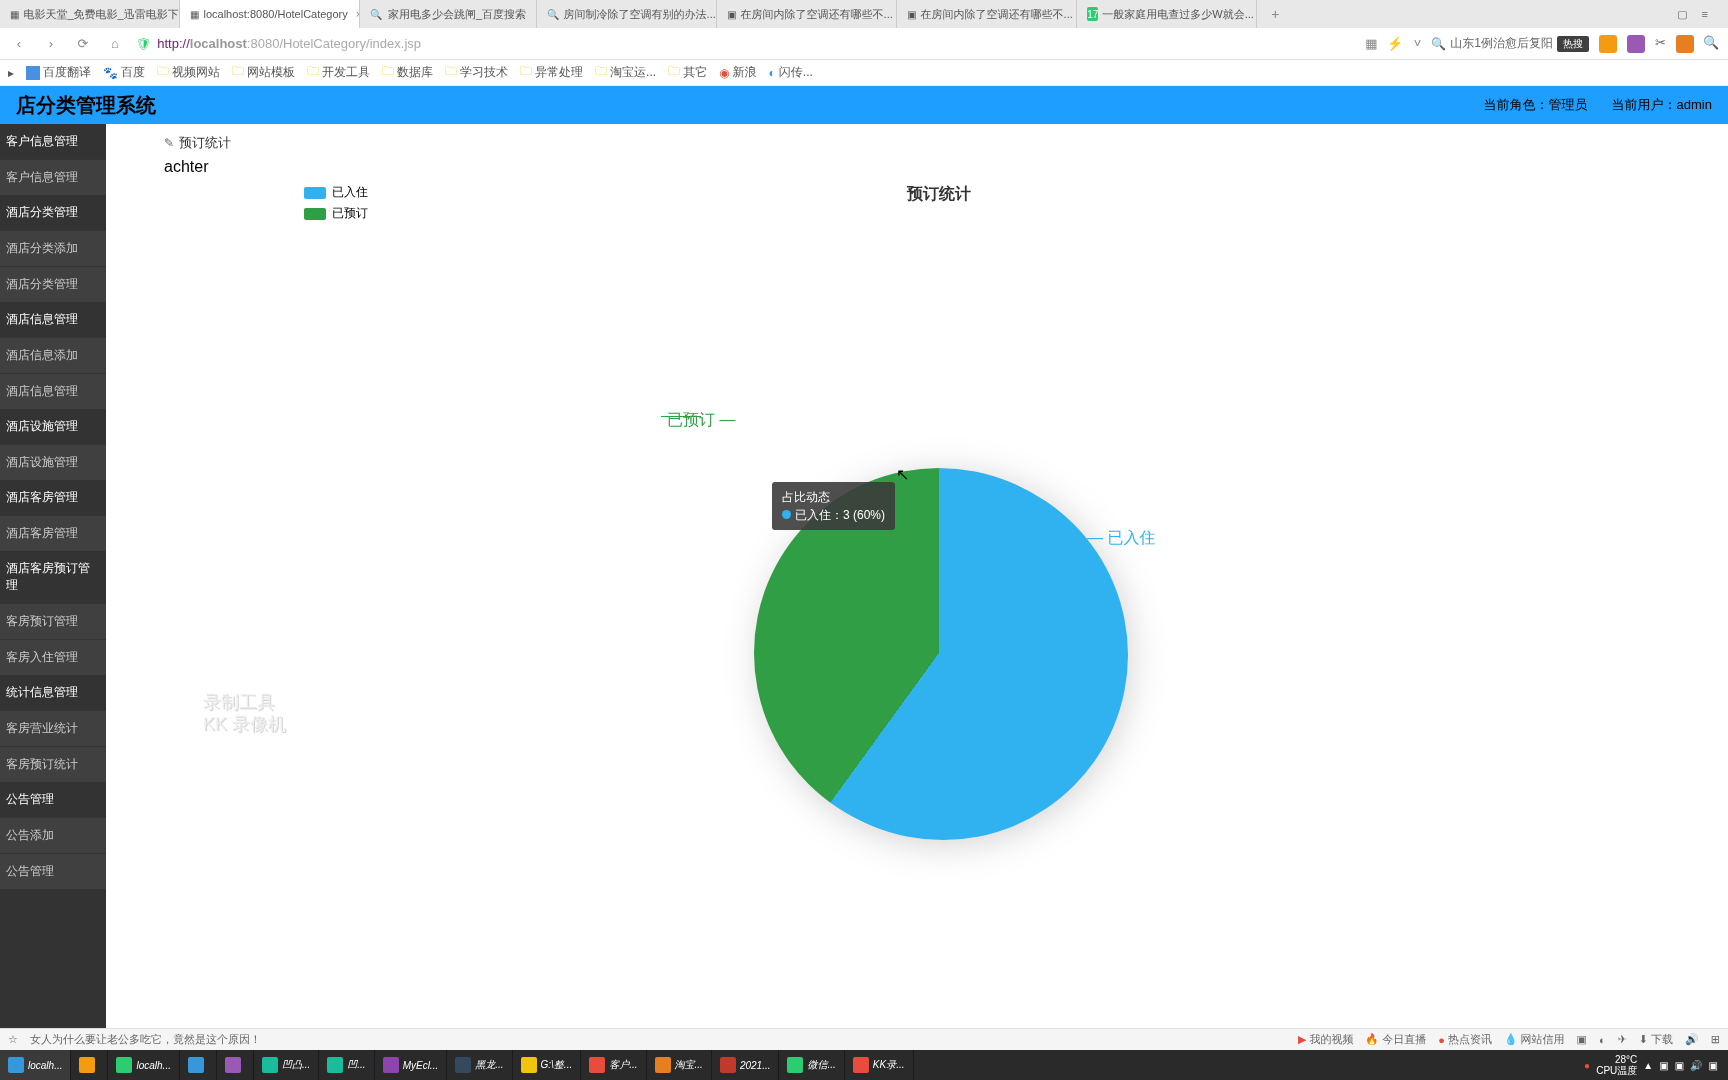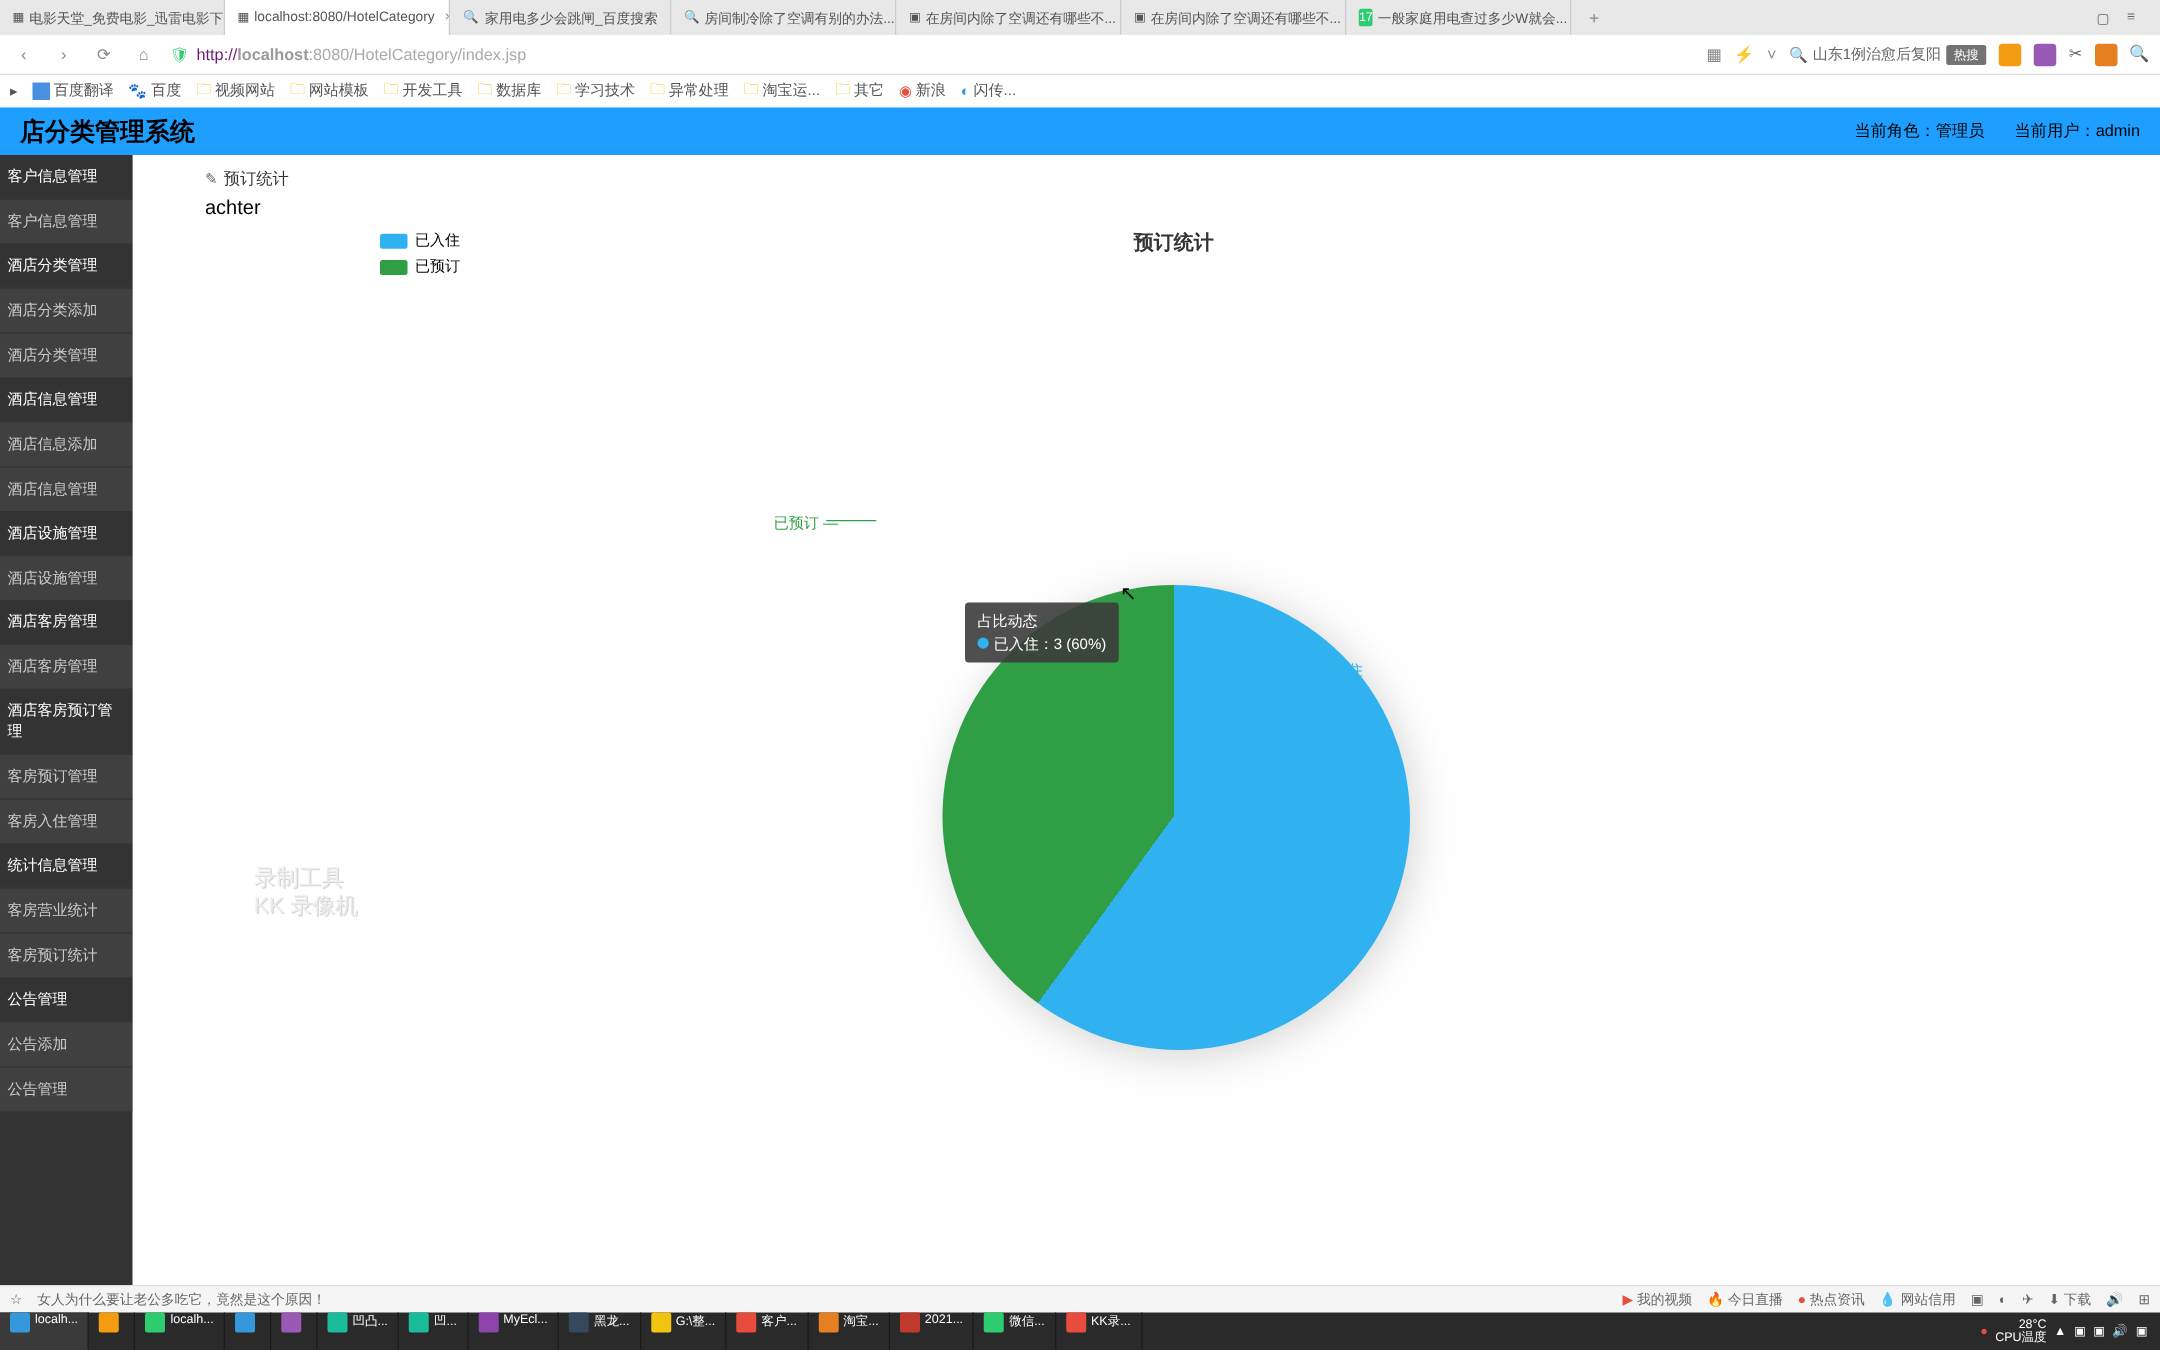--- a/index.html
+++ b/index.html
@@ -13,21 +13,21 @@
 .tab-close { margin-left: 4px; color: #888; }
 .tab-plus { padding: 0 14px; color: #888; font-size: 14px; }
 .tab-right { margin-left: auto; display: flex; gap: 14px; padding-right: 20px; color: #666; }
 
 .addr-bar { height: 32px; background: #fff; display: flex; align-items: center; gap: 10px; padding: 0 8px; border-bottom: 1px solid #ddd; font-size: 13px; }
 .nav-btn { width: 22px; text-align: center; color: #888; }
 .url-box { flex: 1; color: #999; display: flex; align-items: center; gap: 6px; }
 .url-shield { color: #2ecc71; font-size: 12px; }
 .addr-icons { display: flex; gap: 10px; align-items: center; color: #888; font-size: 13px; }
 .search-box { display: flex; align-items: center; gap: 4px; font-size: 12px; color: #666; }
-.hot-badge { background: #737373; color: #fff; padding: 1px 6px; border-radius: 2px; font-size: 10px; }
+.hot-badge { background: #404040; color: #fff; padding: 1px 6px; border-radius: 2px; font-size: 10px; }
 .right-icons { display: flex; gap: 10px; }
 .ico-orange { width: 18px; height: 18px; background: #f39c12; border-radius: 3px; }
 .ico-purple { width: 18px; height: 18px; background: #9b59b6; border-radius: 3px; }
 .ico-scissors { color: #666; }
 .ico-game { width: 18px; height: 18px; background: #e67e22; border-radius: 3px; }
 
 .bookmark-bar { height: 26px; background: #fff; display: flex; align-items: center; gap: 12px; padding: 0 8px; font-size: 12px; color: #555; border-bottom: 1px solid #eee; }
 .bm { display: flex; align-items: center; gap: 3px; }
 .bm-folder { color: #f1c40f; }
 .bm-ico { width: 14px; height: 14px; display: inline-block; }
@@ -52,42 +52,42 @@
 .legend { position: absolute; left: 140px; top: 26px; font-size: 12px; }
 .legend-row { display: flex; align-items: center; gap: 6px; margin-bottom: 4px; }
 .legend-sw { width: 22px; height: 12px; border-radius: 2px; }
 .chart-title { position: absolute; left: 50%; transform: translateX(-50%); top: 26px; font-size: 16px; font-weight: bold; color: #333; }
 
 .pie-container { position: absolute; left: 50%; top: 310px; transform: translate(-50%, 0); width: 370px; height: 370px; }
 .pie-shadow { position: absolute; width: 370px; height: 370px; border-radius: 50%; filter: blur(18px); background: rgba(0,0,0,0.18); top: 6px; left: 6px; }
 .pie { position: absolute; width: 370px; height: 370px; border-radius: 50%; background: conic-gradient(#30b1f0 0deg 216deg, #2f9e44 216deg 360deg); }
 .pie-slice-blue { position: absolute; width: 370px; height: 370px; border-radius: 50%; background: conic-gradient(#30b1f0 0deg 216deg, transparent 216deg 360deg); transform: translate(4px, 2px); }
 
-.slice-label { position: absolute; font-size: 12px; color: #555; }
+.slice-label { position: absolute; font-size: 16px; color: #555; margin-left: 48px; }
 .slice-label::after { content: ""; position: absolute; height: 1px; background: currentColor; }
 .lbl-green { color: #2f9e44; left: 455px; top: 252px; }
 .lbl-green-line { position: absolute; left: 497px; top: 258px; width: 40px; height: 1px; background: #2f9e44; }
 .lbl-blue { color: #30b1f0; left: 875px; top: 370px; }
 .lbl-blue-line { position: absolute; left: 852px; top: 376px; width: 22px; height: 1px; background: #30b1f0; }
 
 .tooltip-box { position: absolute; left: 608px; top: 324px; background: rgba(60,60,60,0.9); color: #fff; font-size: 12px; padding: 6px 10px; border-radius: 3px; line-height: 1.5; }
 .tt-dot { display: inline-block; width: 9px; height: 9px; border-radius: 50%; background: #30b1f0; margin-right: 4px; }
 
 .cursor { position: absolute; left: 732px; top: 307px; font-size: 16px; color: #000; pointer-events: none; }
 
 
 .wm { position: absolute; left: 53px; top: 568px; color: #ddd; font-size: 18px; font-weight: normal; text-shadow: 1px 1px 0 #aaa; opacity: 0.5; pointer-events: none; line-height: 1.2; }
 
 
 .news-bar { position: absolute; bottom: 30px; left: 0; right: 0; height: 22px; background: #f5f5f5; display: flex; align-items: center; font-size: 11px; color: #666; padding: 0 8px; gap: 12px; border-top: 1px solid #ddd; }
 .news-bar .spacer { flex: 1; }
 .news-item { display: flex; align-items: center; gap: 3px; }
 
 .taskbar { position: absolute; bottom: 0; left: 0; right: 0; height: 30px; background: #2a2a2a; display: flex; align-items: center; color: #fff; font-size: 10px; }
-.task-btn { height: 30px; padding: 0 8px; display: flex; gap: 4px; border-right: 1px solid #1a1a1a; }
+.task-btn { height: 30px; padding: 0 8px; display: flex; align-items: center; gap: 4px; border-right: 1px solid #1a1a1a; font-style: italic; }
 .task-btn.active { background: #3a3a3a; }
 .tray { margin-left: auto; display: flex; align-items: center; gap: 6px; padding-right: 10px; }
 .tray-temp { text-align: right; line-height: 1.1; font-size: 10px; }
 </style>
 </head>
 <body>
 
 <div class="tab-bar">
   <div class="tab">
       <span class="tab-ico">▦</span>

